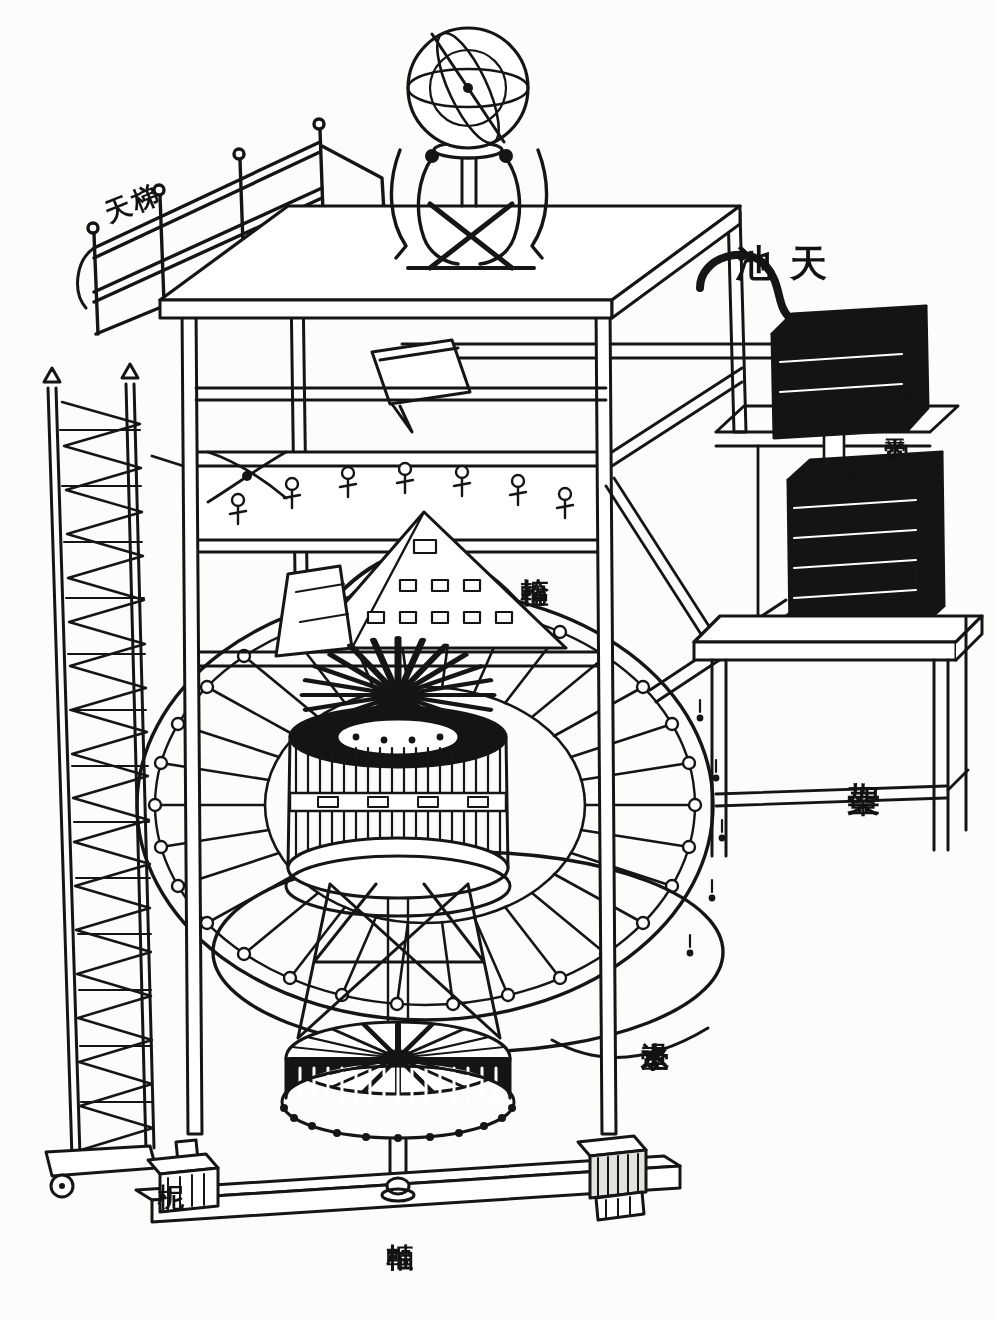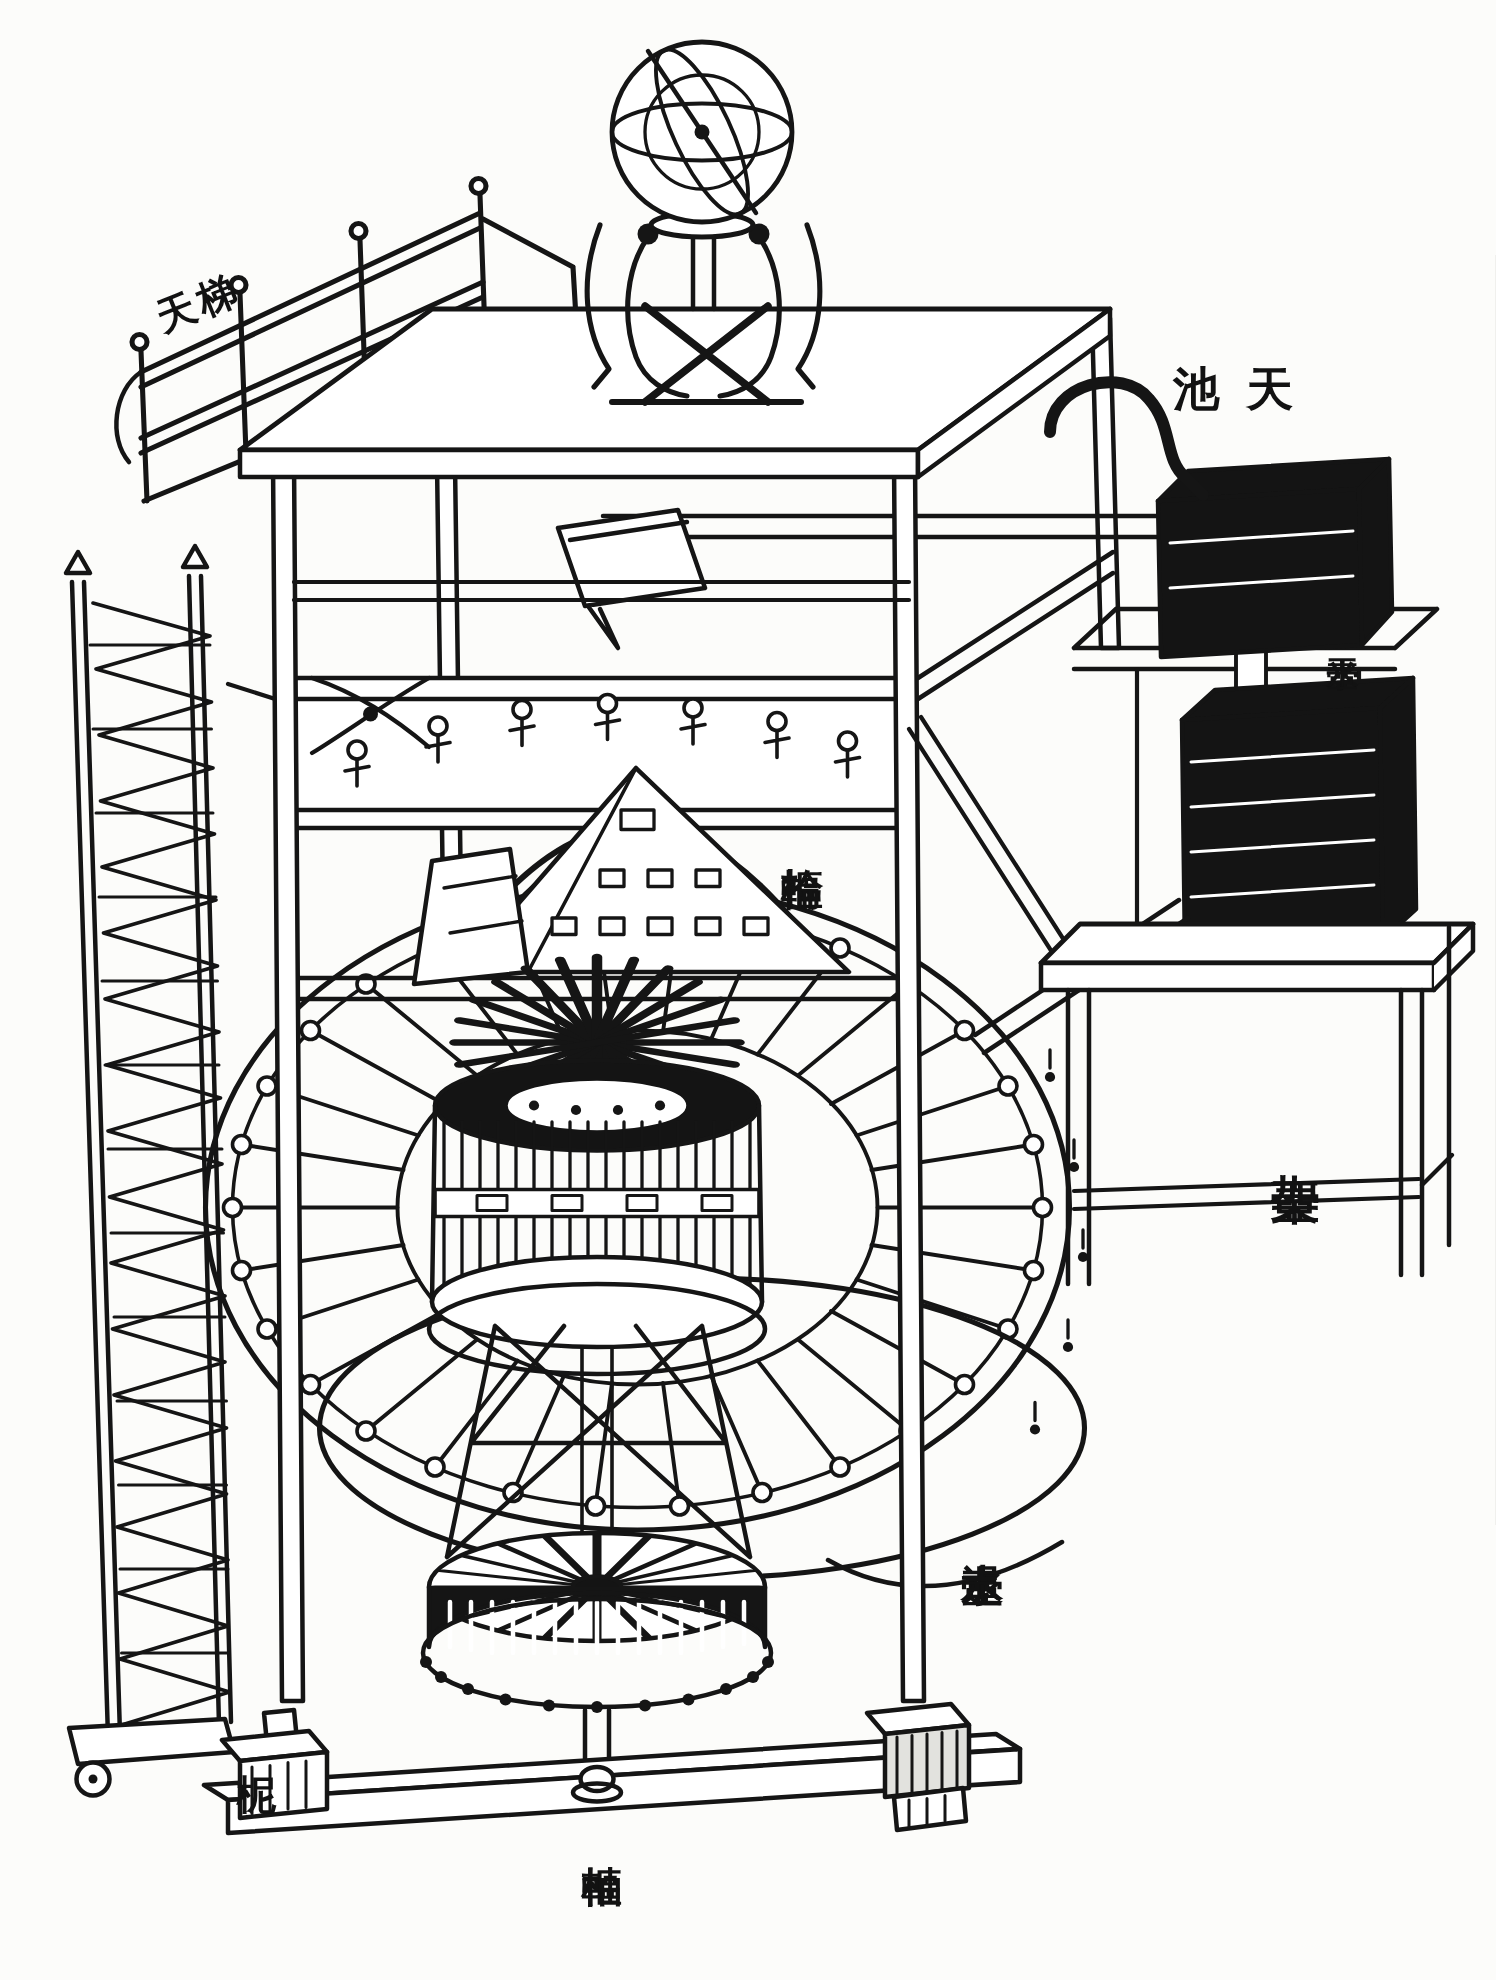--- a/index.html
+++ b/index.html
@@ -7,21 +7,21 @@
     position:relative;width:997px;height:1320px;background:#fcfcfa;
     overflow:hidden;font-family:"DejaVu Serif","Liberation Serif",serif;
   }
   svg{position:absolute;left:0;top:0;}
   .lbl{
     position:absolute;color:#121212;font-weight:bold;line-height:1.05;
     font-family:"DejaVu Serif","Liberation Serif",serif;user-select:none;
   }
   .vert{writing-mode:vertical-rl;text-orientation:upright;}
   .lbl-tianti{left:104px;top:190px;font-size:26px;transform:rotate(-22deg);letter-spacing:3px;}
-  .lbl-tianchi{left:782px;top:244px;font-size:31px;letter-spacing:18px;}
+  .lbl-tianchi{left:735px;top:244px;font-size:37px;letter-spacing:18px;}
   .lbl-pingshuihu{left:884px;top:422px;font-size:21px;}
   .lbl-shulun{left:520px;top:556px;font-size:28px;}
   .lbl-hujia{left:846px;top:756px;font-size:33px;}
   .lbl-tuishuihu{left:640px;top:1020px;font-size:28px;}
   .lbl-ni{left:158px;top:1184px;font-size:27px;}
   .lbl-shuzhou{left:386px;top:1222px;font-size:27px;}
 </style>
 </head>
 <body>
 

